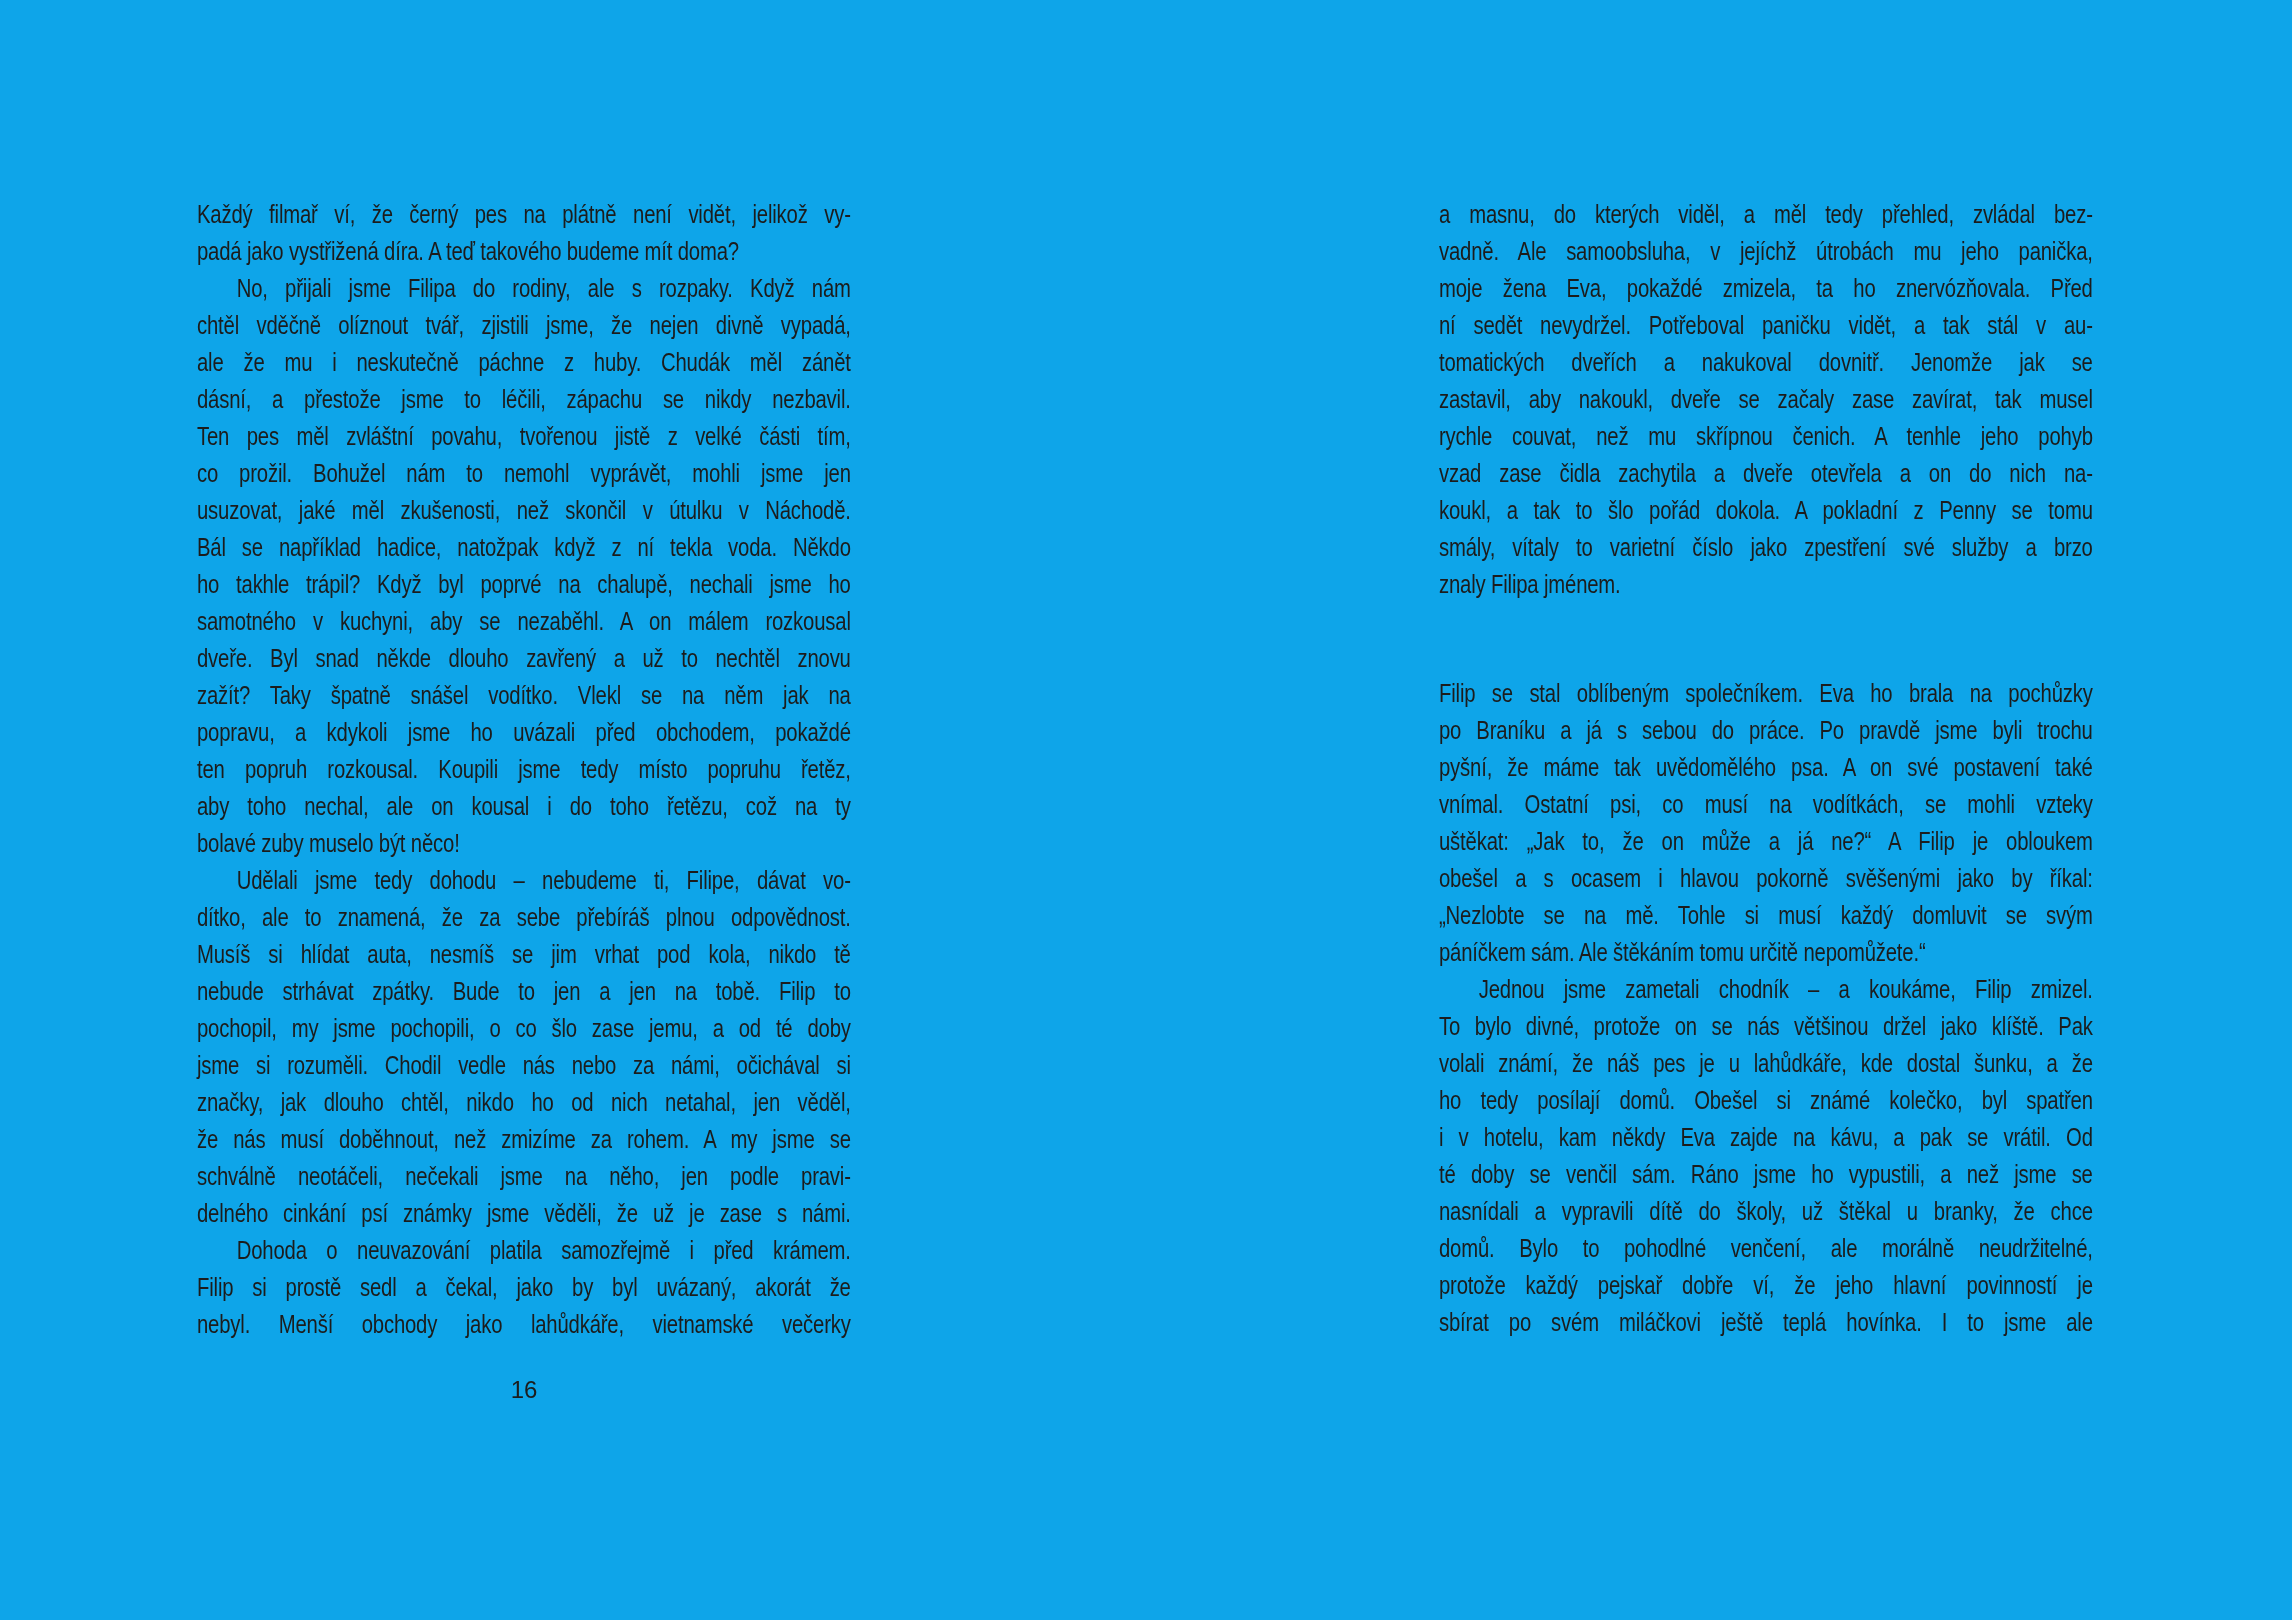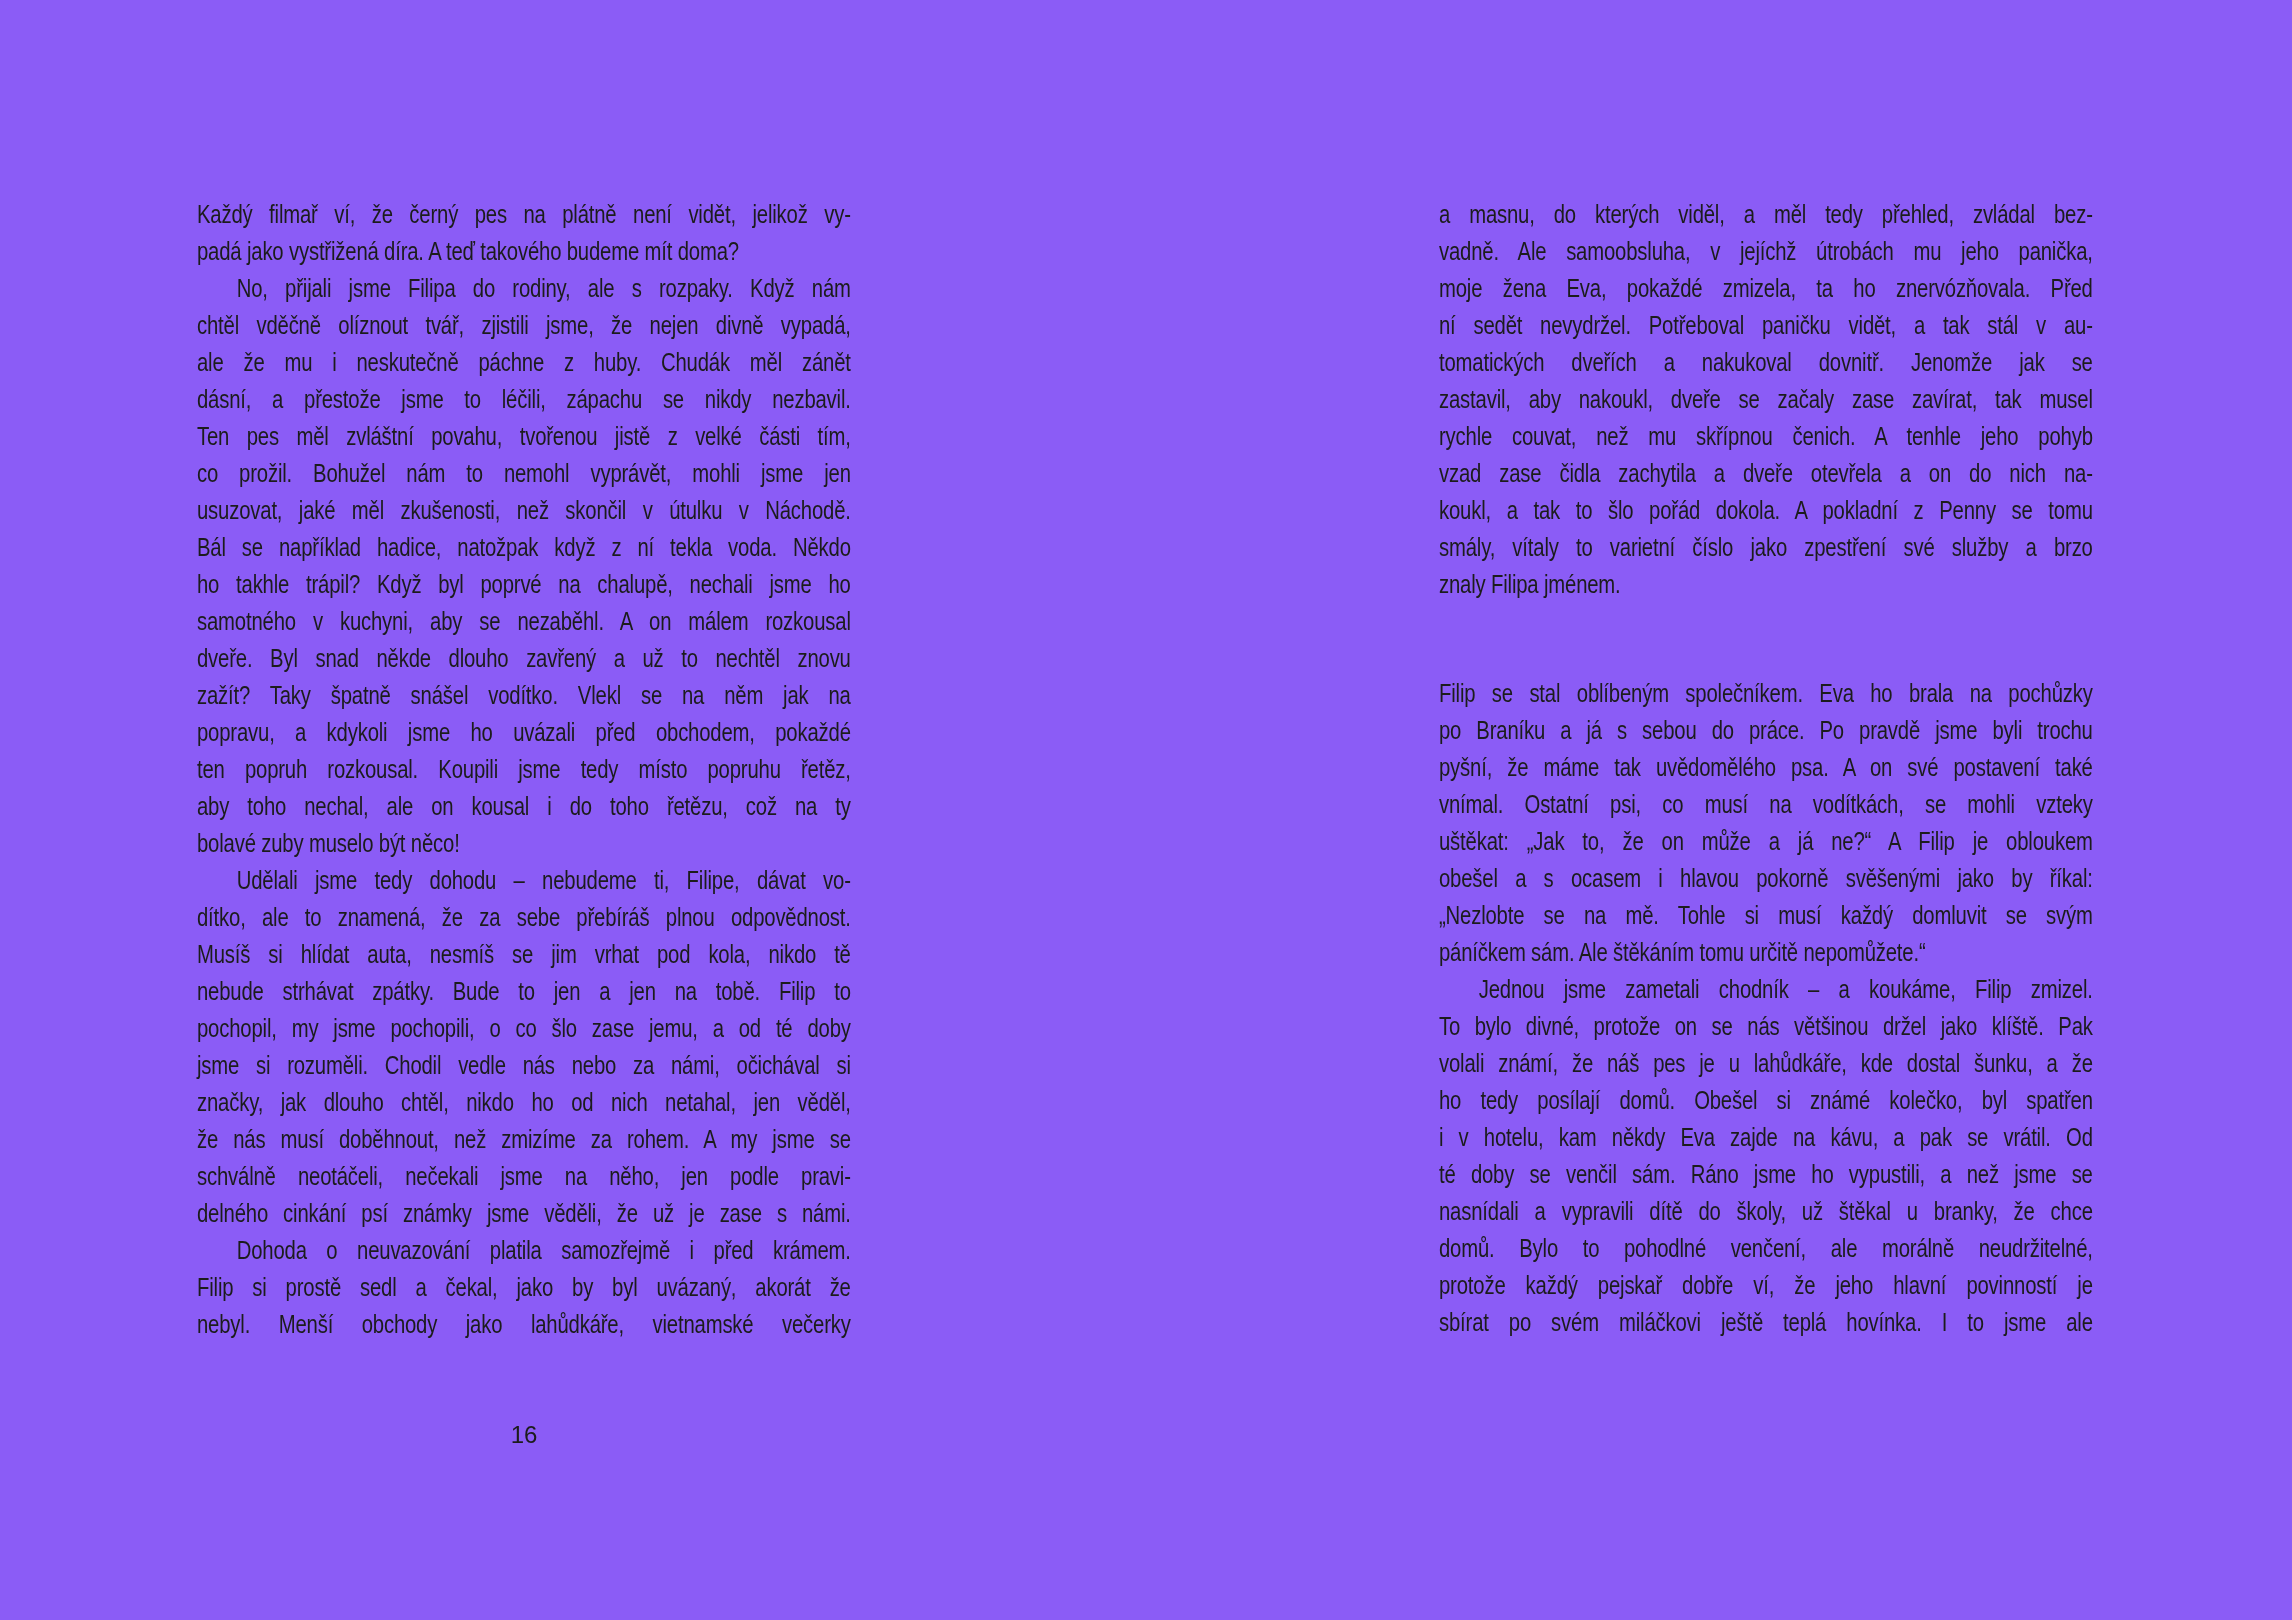--- a/index.html
+++ b/index.html
@@ -9,21 +9,21 @@
     position: relative;
     background: #ffffff;
     overflow: hidden;
     font-family: "Liberation Sans", sans-serif;
   }
   .page {
     position: absolute;
     top: 0;
     width: 1146px;
     height: 1620px;
-    background: #8b5cf6;
+    background: #0ea5e9;
   }
   .page.left  { left: 0; }
   .page.right { left: 1146px; text-decoration: underline; }
 
   .text-block {
     position: absolute;
     top: 196px;
     width: 654px;
     color: #1c1c1c;
     font-size: 25px;
@@ -51,21 +51,20 @@
   .line.section-break { margin-top: 72px; }
 
   .page-number {
     position: absolute;
     top: 1371px;
     width: 654px;
     text-align: center;
     color: #1c1c1c;
     font-size: 24px;
     line-height: 37px;
-    margin-top: 45px;
   }
   .page.left  .page-number { left: 197px; }
   .page.right .page-number { left: 293px; }
 </style>
 </head>
 <body>
 
 <div>
 
   <section class="page left">

